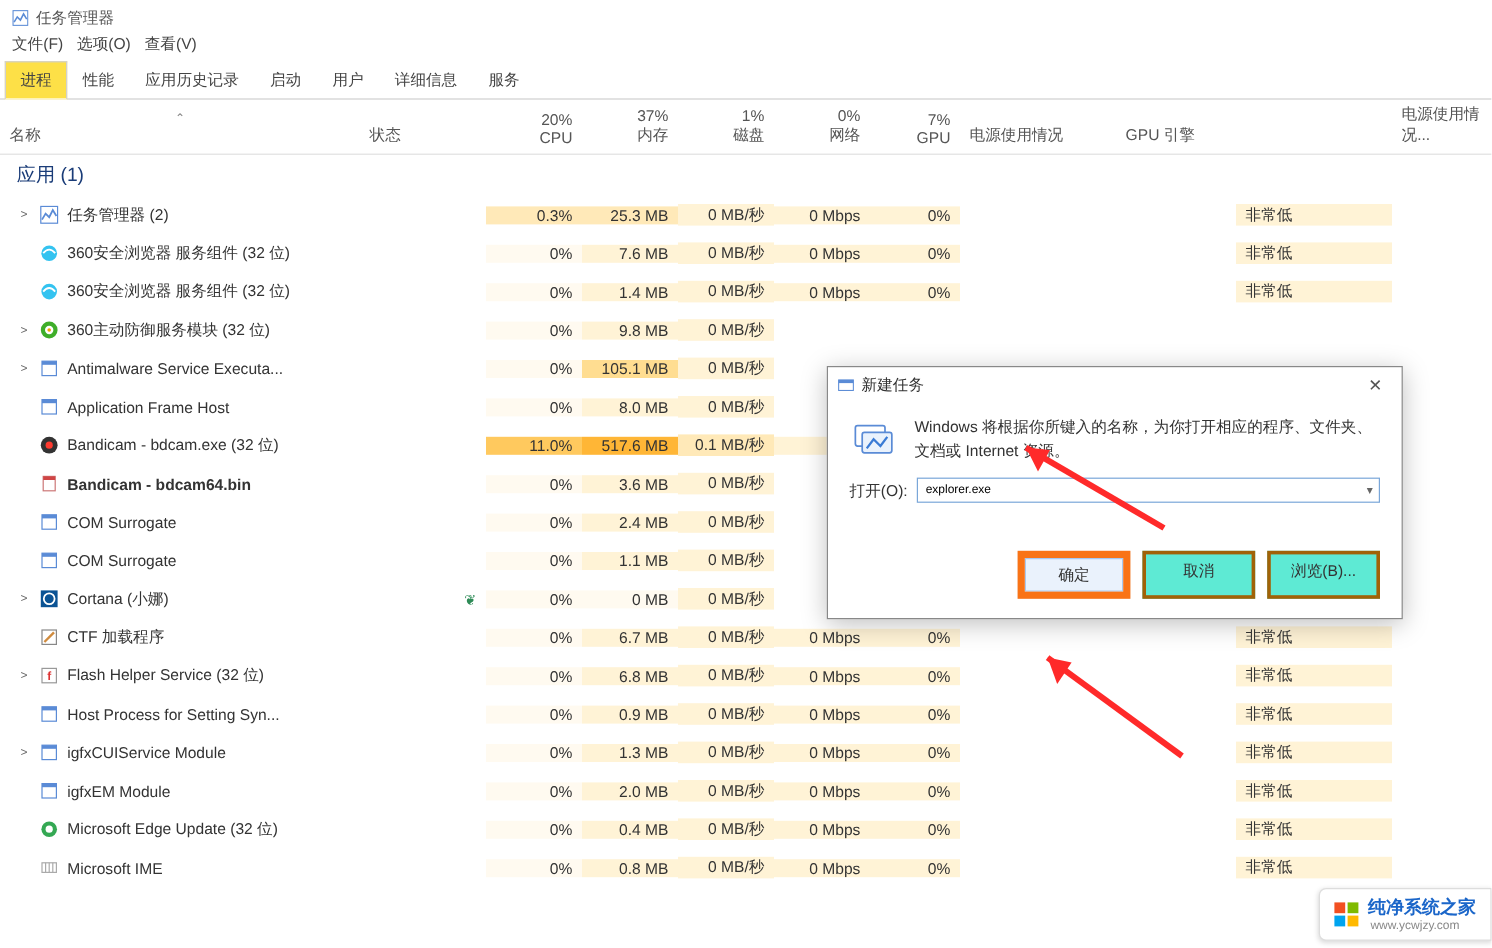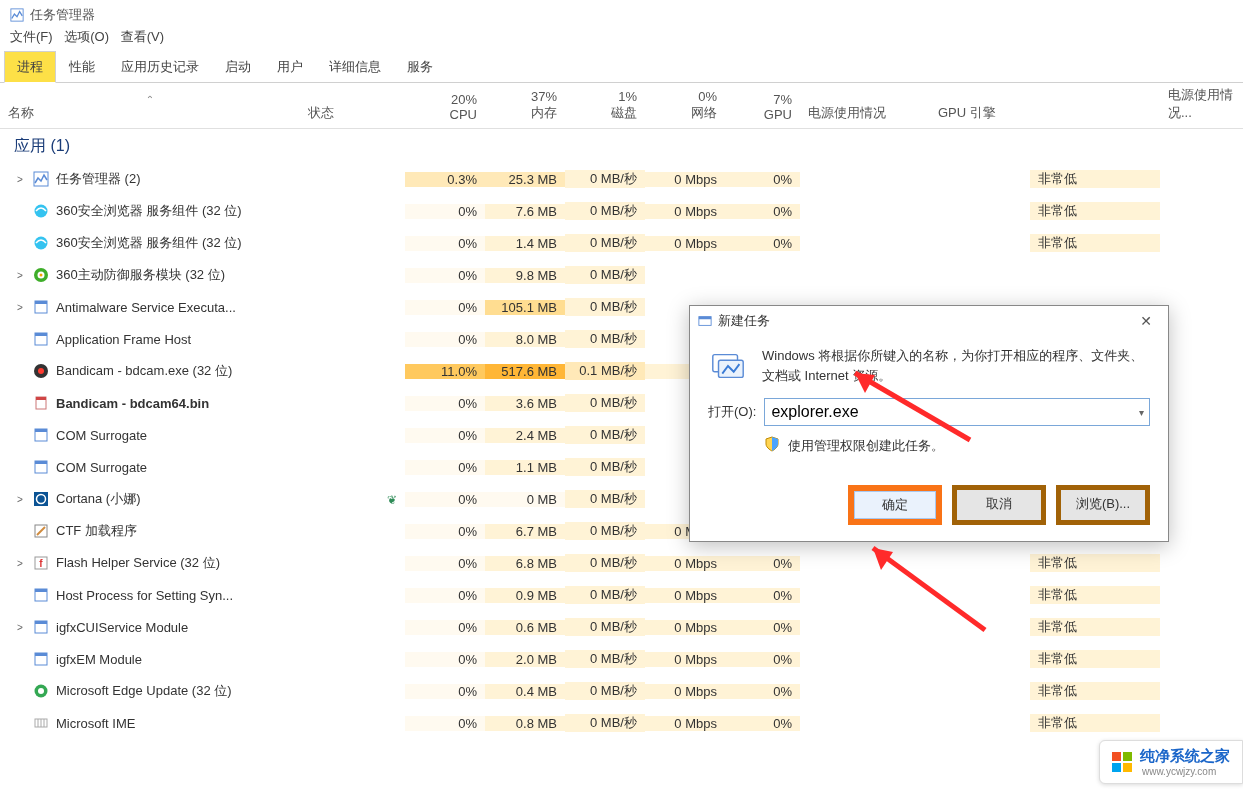--- a/index.html
+++ b/index.html
@@ -58,26 +58,26 @@
   }
   .dlg-title { display:flex; align-items:center; justify-content:space-between; padding:6px 8px; font-size:13px; color:#333;}
   .dlg-close { width:28px; text-align:center; color:#555; font-size:14px;}
   .dlg-body { padding:10px 18px 18px 18px; }
   .dlg-top { display:flex; gap:14px; align-items:flex-start; margin-bottom:12px;}
   .dlg-icon { width:40px; height:40px; display:flex; align-items:center; justify-content:center; color:#3a7bd5;}
   .dlg-desc { flex:1; color:#333; line-height:1.5;}
   .dlg-inputrow { display:flex; align-items:center; gap:8px; margin-bottom:10px;}
   .dlg-inputrow label { white-space:nowrap;}
   .dlg-combo { flex:1; position:relative;}
-  .dlg-combo input { width:100%; padding:4px 20px 4px 6px; border:1px solid #7aa7d9; outline:none; font-family:inherit; font-size:16px;}
+  .dlg-combo input { width:100%; padding:4px 20px 4px 6px; border:1px solid #7aa7d9; outline:none; font-family:inherit; font-size:10px;}
   .dlg-combo .chev { position:absolute; right:6px; top:50%; transform:translateY(-50%); color:#666; font-size:10px;}
   .dlg-admin { display:flex; align-items:center; gap:8px; margin-left:56px; color:#333;}
   .shield { color:#f0a500;}
   .dlg-buttons { display:flex; justify-content:flex-end; gap:10px; padding:12px 18px 16px 18px;}
-  .dlg-btn { min-width:94px; padding:5px 10px; text-align:center; background:#e5e5e5; border:5px solid #a16207;}
+  .dlg-btn { min-width:94px; padding:5px 10px; text-align:center; background:#5eead4; border:3px solid #a16207;}
   .dlg-btn.primary { border:6px solid #f97316; box-shadow:inset 0 0 0 1px #a8c8ef; background:#eaf2fc;}
   
   .arrow { position:absolute; z-index:30; }
   .arrow-line { stroke:#ff2a2a; stroke-width:5; fill:none;}
   .arrow-head { fill:#ff2a2a; }
   
   .watermark {
     position:absolute; right:0; bottom:6px; background:#fff; border:1px solid #ddd;
     border-radius:6px 0 0 6px; padding:6px 12px; display:flex; align-items:center; gap:8px;
     box-shadow:0 1px 4px rgba(0,0,0,0.15); z-index:40;
@@ -490,21 +490,21 @@
             <svg width="16" height="16" viewBox="0 0 16 16">
               <rect x="2" y="2" width="12" height="12" fill="#fff" stroke="#5a8bd6"></rect>
               <rect x="2" y="2" width="12" height="3" fill="#5a8bd6"></rect>
             </svg>
           </span>
           <span>igfxCUIService Module</span>
         </div>
       </div>
       <div class="cell col-status"></div>
       <div class="cell right col-cpu heat-l0">0%</div>
-      <div class="cell right col-mem heat-l1">0.6 MB</div>
+      <div class="cell right col-mem heat-l1">1.3 MB</div>
       <div class="cell right col-disk heat-l1">0 MB/秒</div>
       <div class="cell right col-net heat-l1">0 Mbps</div>
       <div class="cell right col-gpu heat-l1">0%</div>
       <div class="cell col-gpueng"></div>
       <div class="cell col-power heat-l1">非常低</div>
       <div class="cell col-power2 heat-l1"></div>
     </div>
     <div class="row">
       <div class="cell col-name">
         <div class="namecell" style="padding-left: 6px;">
@@ -600,29 +600,20 @@
       </div>
       <div class="dlg-desc">Windows 将根据你所键入的名称，为你打开相应的程序、文件夹、文档或 Internet 资源。</div>
     </div>
     <div class="dlg-inputrow">
       <label>打开(O):</label>
       <div class="dlg-combo">
         <input type="text" value="explorer.exe" style="">
         <span class="chev">▾</span>
       </div>
     </div>
-    <div class="dlg-admin">
-      <span class="shield">
-        <svg width="16" height="16" viewBox="0 0 16 16">
-            <path d="M8 1 L14 3 V8 C14 12 8 15 8 15 C8 15 2 12 2 8 V3 Z" fill="#ffd452" stroke="#c08a00"></path>
-            <path d="M8 1 L14 3 V8 C14 12 8 15 8 15 Z" fill="#4aa3ff"></path>
-          </svg>
-      </span>
-      <span>使用管理权限创建此任务。</span>
-    </div>
   </div>
   <div class="dlg-buttons">
     <div class="dlg-btn primary">确定</div>
     <div class="dlg-btn">取消</div>
     <div class="dlg-btn">浏览(B)...</div>
   </div>
 </div>
 
 <svg class="arrow" style="left:830px; top:355px;" width="150" height="90">
   <line class="arrow-line" x1="140" y1="85" x2="25" y2="18"></line>

